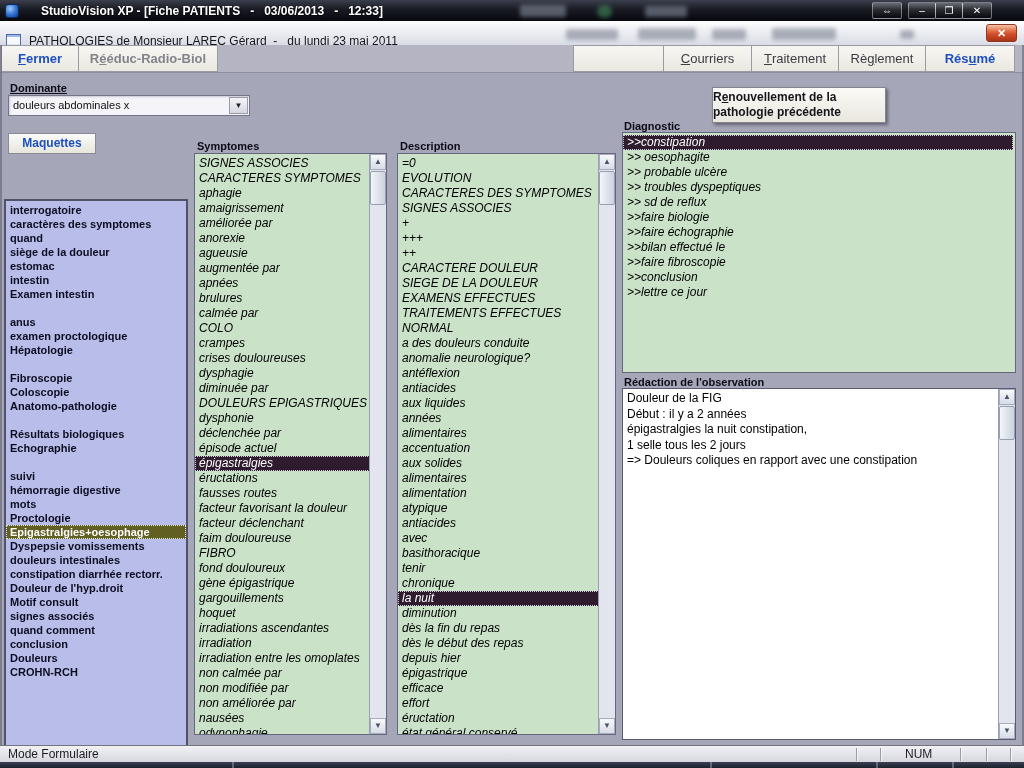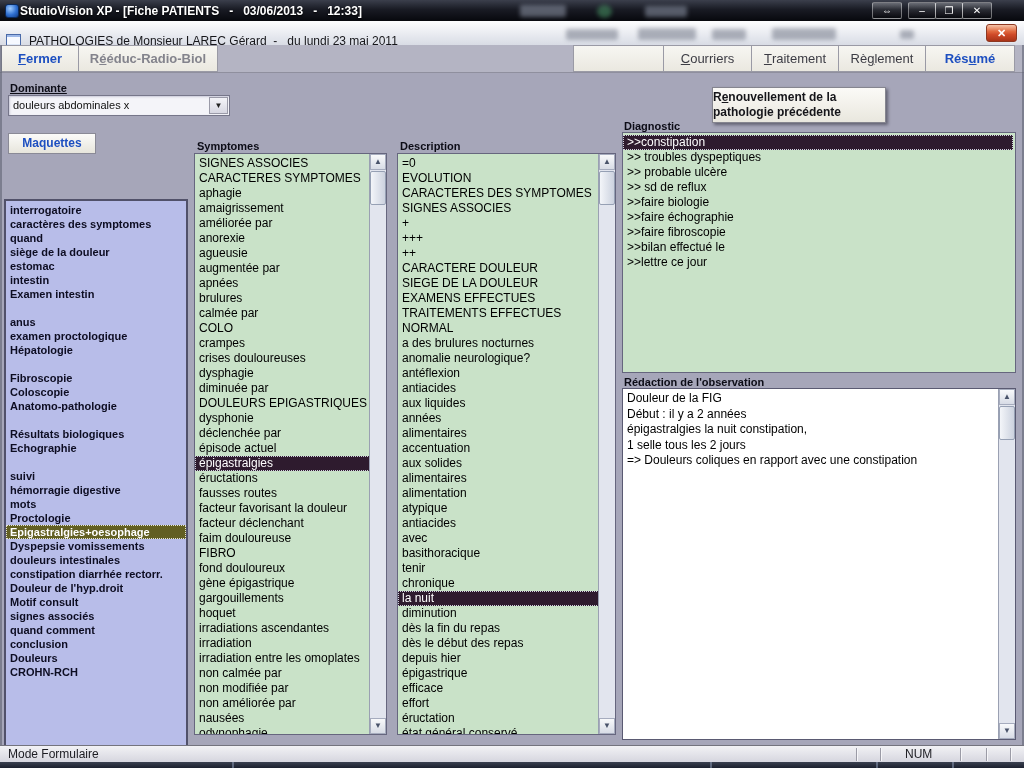--- a/index.html
+++ b/index.html
@@ -7,21 +7,21 @@
   body { font-family:"Liberation Sans", sans-serif; background:#a6a6b9; position:relative; }
   .abs { position:absolute; }
 
   
   #titlebar { left:0; top:0; width:1024px; height:21px;
     background:linear-gradient(#3b3f4c, #191b24 45%, #07080d);
     display:flex; align-items:center; color:#fff; }
   #app-icon { width:14px; height:14px; margin-left:5px; border-radius:3px;
     background:radial-gradient(circle at 35% 30%, #9ecbff, #2f6fd0 55%, #123c86);
     border:1px solid #0a2a5e; }
-  #win-title { margin-left:1px; font-size:12px; font-weight:bold; white-space:pre;
+  #win-title { margin-left:22px; font-size:12px; font-weight:bold; white-space:pre;
     text-shadow:0 1px 2px #000; }
   .ghost { filter:blur(2px); opacity:.5; border-radius:2px; }
   .winbtn { height:17px; margin-top:-1px; border:1px solid rgba(255,255,255,.4); border-radius:2px;
     background:linear-gradient(rgba(255,255,255,.28), rgba(255,255,255,.08) 45%, rgba(0,0,0,.25));
     color:#fff; font-size:10px; line-height:15px; text-align:center; }
 
   
   #docbar { left:0; top:21px; width:1024px; height:40px;
     background:linear-gradient(#fdfdfe, #e2e5ec 45%, #c4c8d4);
     border-bottom:1px solid #8e93a2; display:flex; align-items:center; }
@@ -39,21 +39,21 @@
     border-bottom:1px solid #8f8f9e; }
   .tabgroup { position:absolute; top:0; height:27px; display:flex; }
   .tabbtn { height:27px; display:flex; align-items:center; justify-content:center;
     background:linear-gradient(#f7f6f2, #eae8e0); border:1px solid #9a9aa5; margin-left:-1px;
     font-size:13px; color:#3c3c44; }
   .tabbtn.primary { color:var(--link-blue); font-weight:bold; }
   .tabbtn.dim { color:#83838c; font-weight:bold; }
 
   
   .panel-label { font-size:11px; font-weight:bold; color:#0c0c16; }
-  #dominante-select { left:8px; top:95px; width:222px; height:21px; background:#f4f4f9;
+  #dominante-select { left:8px; top:95px; width:242px; height:21px; background:#f4f4f9;
     border:1px solid #76768a; box-shadow:inset 1px 1px 2px #c9c9d8;
     font-size:11px; line-height:19px; padding-left:4px; color:#111; }
   #dominante-arrow { position:absolute; right:1px; top:1px; width:19px; height:17px;
     background:linear-gradient(#f4f4f8, #d7d7e2); border:1px solid #9a9aa8;
     font-size:8px; text-align:center; line-height:16px; color:#222; }
   #maquettes-btn { left:8px; top:133px; width:88px; height:21px;
     background:linear-gradient(#fbfbf9, #e7e5dc); border:1px solid #8a8a96;
     color:var(--link-blue); font-weight:bold; font-size:12px; text-align:center; line-height:19px; }
   #renew-btn { left:712px; top:87px; width:174px; height:36px;
     background:linear-gradient(#fbfaf7, #e9e7de); border:1px solid #85858f;
@@ -61,21 +61,21 @@
     font-size:12px; font-weight:bold; color:#15151a; padding-top:2px; line-height:15px; }
 
   
   .listbox { position:absolute; overflow:hidden; }
   #maq-list { left:4px; top:156px; width:184px; height:581px;
     background:var(--list-periwinkle); border:2px solid #51516a; padding-top:2px;margin-top:43px; }
   #maq-list .li { height:14px; line-height:14px; font-size:11px; font-weight:bold;
     color:#0d0d22; padding:0 4px; white-space:nowrap; overflow:hidden; }
   #maq-list .li.sel { background:var(--selection-olive); color:#fff;
     outline:1px dotted #e5e5d5; outline-offset:-1px; }
-  .green { background:var(--list-green); border:1px solid #66667e; padding:2px 2px 0 0; }
+  .green { background:var(--list-green); border:1px solid #66667e; padding:2px 2px 0 0;font-style:italic; }
   .green .li { height:15px; line-height:15px; font-size:12px; color:#000;
     padding:0 4px; white-space:nowrap; overflow:hidden; }
   .green .li.sel { background:var(--selection-dark); color:#fff;
     outline:1px dotted #cfcfdd; outline-offset:-1px; }
   #sym-list  { left:194px; top:153px; width:193px; height:582px; }
   #desc-list { left:397px; top:153px; width:219px; height:582px; }
   #diag-list { left:622px; top:132px; width:394px; height:241px; padding-right:2px; }
 
   
   .vscroll { position:absolute; right:0; top:0; bottom:0; width:17px;
@@ -248,21 +248,21 @@
     <div class="li">CARACTERES DES SYMPTOMES</div>
     <div class="li">SIGNES ASSOCIES</div>
     <div class="li">+</div>
     <div class="li">+++</div>
     <div class="li">++</div>
     <div class="li">CARACTERE DOULEUR</div>
     <div class="li">SIEGE DE LA DOULEUR</div>
     <div class="li">EXAMENS EFFECTUES</div>
     <div class="li">TRAITEMENTS EFFECTUES</div>
     <div class="li">NORMAL</div>
-    <div class="li">a des brulures nocturnes</div>
+    <div class="li">a des douleurs conduite</div>
     <div class="li">anomalie neurologique?</div>
     <div class="li">antéflexion</div>
     <div class="li">antiacides</div>
     <div class="li">aux liquides</div>
     <div class="li">années</div>
     <div class="li">alimentaires</div>
     <div class="li">accentuation</div>
     <div class="li">aux solides</div>
     <div class="li">alimentaires</div>
     <div class="li">alimentation</div>
@@ -290,27 +290,29 @@
 </div>
 
 <div id="renew-btn" class="abs">
   <div>R<u>e</u>nouvellement de la</div>
   <div>pathologie précédente</div>
 </div>
 
 <div class="abs panel-label" style="left:624px;top:120px;">Diagnostic</div>
 <div id="diag-list" class="listbox green">
     <div class="li sel">&gt;&gt;constipation</div>
+    <div class="li">&gt;&gt; oesophagite</div>
+    <div class="li">&gt;&gt; probable ulcère</div>
     <div class="li">&gt;&gt; troubles dyspeptiques</div>
-    <div class="li">&gt;&gt; probable ulcère</div>
     <div class="li">&gt;&gt; sd de reflux</div>
     <div class="li">&gt;&gt;faire biologie</div>
     <div class="li">&gt;&gt;faire échographie</div>
+    <div class="li">&gt;&gt;bilan effectué le</div>
     <div class="li">&gt;&gt;faire fibroscopie</div>
-    <div class="li">&gt;&gt;bilan effectué le</div>
+    <div class="li">&gt;&gt;conclusion</div>
     <div class="li">&gt;&gt;lettre ce jour</div>
   </div>
 
 <div class="abs panel-label" style="left:624px;top:376px;">Rédaction de l'observation</div>
 <div id="obs-box" class="abs">
   <div id="obs-text">Douleur de la FIG
 Début : il y a 2 années
 épigastralgies la nuit constipation,
 1 selle tous les 2 jours
 =&gt; Douleurs coliques en rapport avec une constipation</div>

